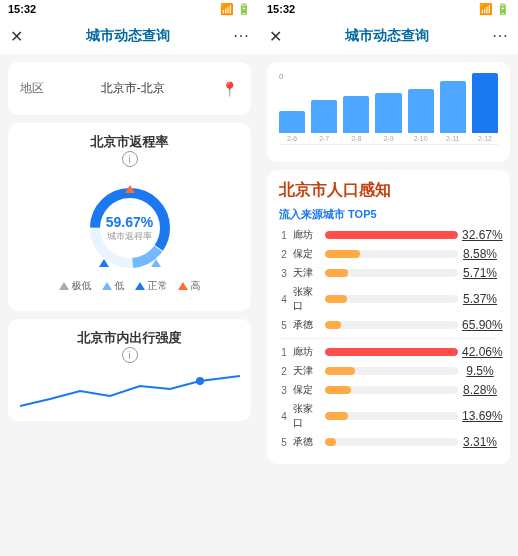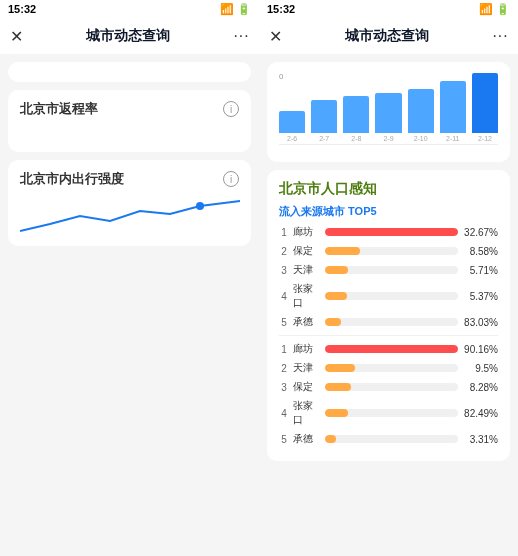--- a/index.html
+++ b/index.html
@@ -39,21 +39,21 @@
       display: flex;
       align-items: center;
       justify-content: space-between;
       padding: 4px 10px;
       background: #fff;
       height: 36px;
     }
     .nav-title {
       font-size: 14px;
       font-weight: 600;
-      color: #0f172a;
+      color: #0369a1;
     }
     .nav-icon { font-size: 16px; color: #333; cursor: pointer; }
 
     
     .hero-banner {
       background: linear-gradient(135deg, #1a78f0 0%, #4da6ff 60%, #a8d8ff 100%);
       padding: 14px 14px 10px;
       position: relative;
       min-height: 80px;
     }
@@ -109,20 +109,21 @@
     .input-label { font-size: 12px; color: #666; }
     .input-value { font-size: 12px; color: #333; }
     .input-icon { font-size: 14px; color: #999; }
 
     
     .card-header {
       display: flex;
       justify-content: space-between;
       align-items: center;
       margin-bottom: 8px;
+      flex-direction: column;
     }
     .card-title { font-size: 13px; font-weight: 600; color: #333; }
     .info-icon {
       width: 16px; height: 16px;
       border: 1.5px solid #999;
       border-radius: 50%;
       display: flex; align-items: center; justify-content: center;
       font-size: 10px; color: #999;
     }
 
@@ -232,23 +233,23 @@
     }
     .bar-xlabel { font-size: 7px; color: #aaa; margin-top: 2px; }
 
     
     .pop-card {
       background: #fff;
       border-radius: 10px;
       padding: 10px 12px;
     }
     .pop-card-title {
-      font-size: 14px;
+      font-size: 16px;
       font-weight: 700;
-      color: #4d7c0f;
+      color: #c2410c;
       margin-bottom: 6px;
     }
     .section-title {
       font-size: 11px;
       font-weight: 600;
       color: #1a78f0;
       margin-bottom: 6px;
       margin-top: 4px;
     }
     .bar-row {
@@ -274,24 +275,25 @@
       height: 8px;
       background: #f0f0f0;
       border-radius: 4px;
       overflow: hidden;
     }
     .bar-fill-h {
       height: 100%;
       border-radius: 4px;
     }
     .bar-pct {
-      font-size: 10px;
+      font-size: 12px;
       color: #333;
       width: 36px;
-      text-align: right;
+      text-align: center;
+      text-decoration: underline;
     }
 
     .divider { height: 1px; background: #f0f0f0; margin: 6px 0; }
   </style>
 </head>
 <body>
 
 <div class="phone-panel">
 
   <div class="status-bar">
@@ -305,29 +307,76 @@
   <div class="nav-bar">
     <span class="nav-icon">✕</span>
     <span class="nav-title">城市动态查询</span>
     <span class="nav-icon">···</span>
   </div>
 
 
   <div class="content-area">
 
     <div class="card">
+      <div class="input-row">
+        <span class="input-label">地区</span>
+        <span class="input-value">北京市-北京</span>
+        <span class="input-icon">📍</span>
+      </div>
     </div>
 
     <div class="card">
       <div class="card-header">
         <span class="card-title">北京市返程率</span>
         <div class="info-icon">i</div>
       </div>
       <div class="donut-container">
-
+        <div class="donut-wrapper">
+          <svg width="90" height="90" viewBox="0 0 90 90">
+
+            <circle cx="45" cy="45" r="35" fill="none" stroke="#e8f4ff" stroke-width="10"></circle>
+
+            <circle cx="45" cy="45" r="35" fill="none" stroke="#1a78f0" stroke-width="10" stroke-dasharray="131 89" stroke-dashoffset="54.97" transform="rotate(-90 45 45)"></circle>
+
+            <circle cx="45" cy="45" r="35" fill="none" stroke="#74b8ff" stroke-width="10" stroke-dasharray="30 190" stroke-dashoffset="-77" transform="rotate(-90 45 45)"></circle>
+          </svg>
+          
+          <div style="position:absolute;top:2px;left:50%;transform:translateX(-50%);">
+            <div style="width:0;height:0;border-left:5px solid transparent;border-right:5px solid transparent;border-bottom:8px solid #ff6b35;"></div>
+          </div>
+          <div style="position:absolute;bottom:6px;left:14px;">
+            <div style="width:0;height:0;border-left:5px solid transparent;border-right:5px solid transparent;border-bottom:8px solid #1a78f0;"></div>
+          </div>
+          <div style="position:absolute;bottom:6px;right:14px;">
+            <div style="width:0;height:0;border-left:5px solid transparent;border-right:5px solid transparent;border-bottom:8px solid #74b8ff;"></div>
+          </div>
+          <div class="donut-text">
+            <div class="donut-percent">59.67%</div>
+            <div class="donut-label">城市返程率</div>
+          </div>
+        </div>
+
+        <div class="legend-row">
+          <div class="legend-item">
+            <div class="legend-dot" style="border-bottom-color:#aaa;"></div>
+            <span>极低</span>
+          </div>
+          <div class="legend-item">
+            <div class="legend-dot" style="border-bottom-color:#74b8ff;"></div>
+            <span>低</span>
+          </div>
+          <div class="legend-item">
+            <div class="legend-dot" style="border-bottom-color:#1a78f0;"></div>
+            <span>正常</span>
+          </div>
+          <div class="legend-item">
+            <div class="legend-dot" style="border-bottom-color:#ff6b35;"></div>
+            <span>高</span>
+          </div>
+        </div>
       </div>
     </div>
 
     <div class="card">
       <div class="card-header">
         <span class="card-title">北京市内出行强度</span>
         <div class="info-icon">i</div>
       </div>
       <div class="mini-chart">
         <svg width="220" height="40" viewBox="0 0 220 40">
@@ -427,33 +476,33 @@
           <div class="bar-fill-h" style="width:16.4%;background:#ffaa44;"></div>
         </div>
         <span class="bar-pct">5.37%</span>
       </div>
       <div class="bar-row">
         <span class="bar-rank">5</span>
         <span class="bar-city">承德</span>
         <div class="bar-track">
           <div class="bar-fill-h" style="width:11.8%;background:#ffaa44;"></div>
         </div>
-        <span class="bar-pct">83.03%</span>
+        <span class="bar-pct">65.90%</span>
       </div>
 
       <div class="divider"></div>
 
 
       <div class="bar-row">
         <span class="bar-rank">1</span>
         <span class="bar-city">廊坊</span>
         <div class="bar-track">
           <div class="bar-fill-h" style="width:100%;background:#ff4d4d;"></div>
         </div>
-        <span class="bar-pct">90.16%</span>
+        <span class="bar-pct">42.06%</span>
       </div>
       <div class="bar-row">
         <span class="bar-rank">2</span>
         <span class="bar-city">天津</span>
         <div class="bar-track">
           <div class="bar-fill-h" style="width:22.6%;background:#ffaa44;"></div>
         </div>
         <span class="bar-pct">9.5%</span>
       </div>
       <div class="bar-row">
@@ -463,21 +512,21 @@
           <div class="bar-fill-h" style="width:19.7%;background:#ffaa44;"></div>
         </div>
         <span class="bar-pct">8.28%</span>
       </div>
       <div class="bar-row">
         <span class="bar-rank">4</span>
         <span class="bar-city">张家口</span>
         <div class="bar-track">
           <div class="bar-fill-h" style="width:17.2%;background:#ffaa44;"></div>
         </div>
-        <span class="bar-pct">82.49%</span>
+        <span class="bar-pct">13.69%</span>
       </div>
       <div class="bar-row">
         <span class="bar-rank">5</span>
         <span class="bar-city">承德</span>
         <div class="bar-track">
           <div class="bar-fill-h" style="width:7.9%;background:#ffaa44;"></div>
         </div>
         <span class="bar-pct">3.31%</span>
       </div>
     </div>

